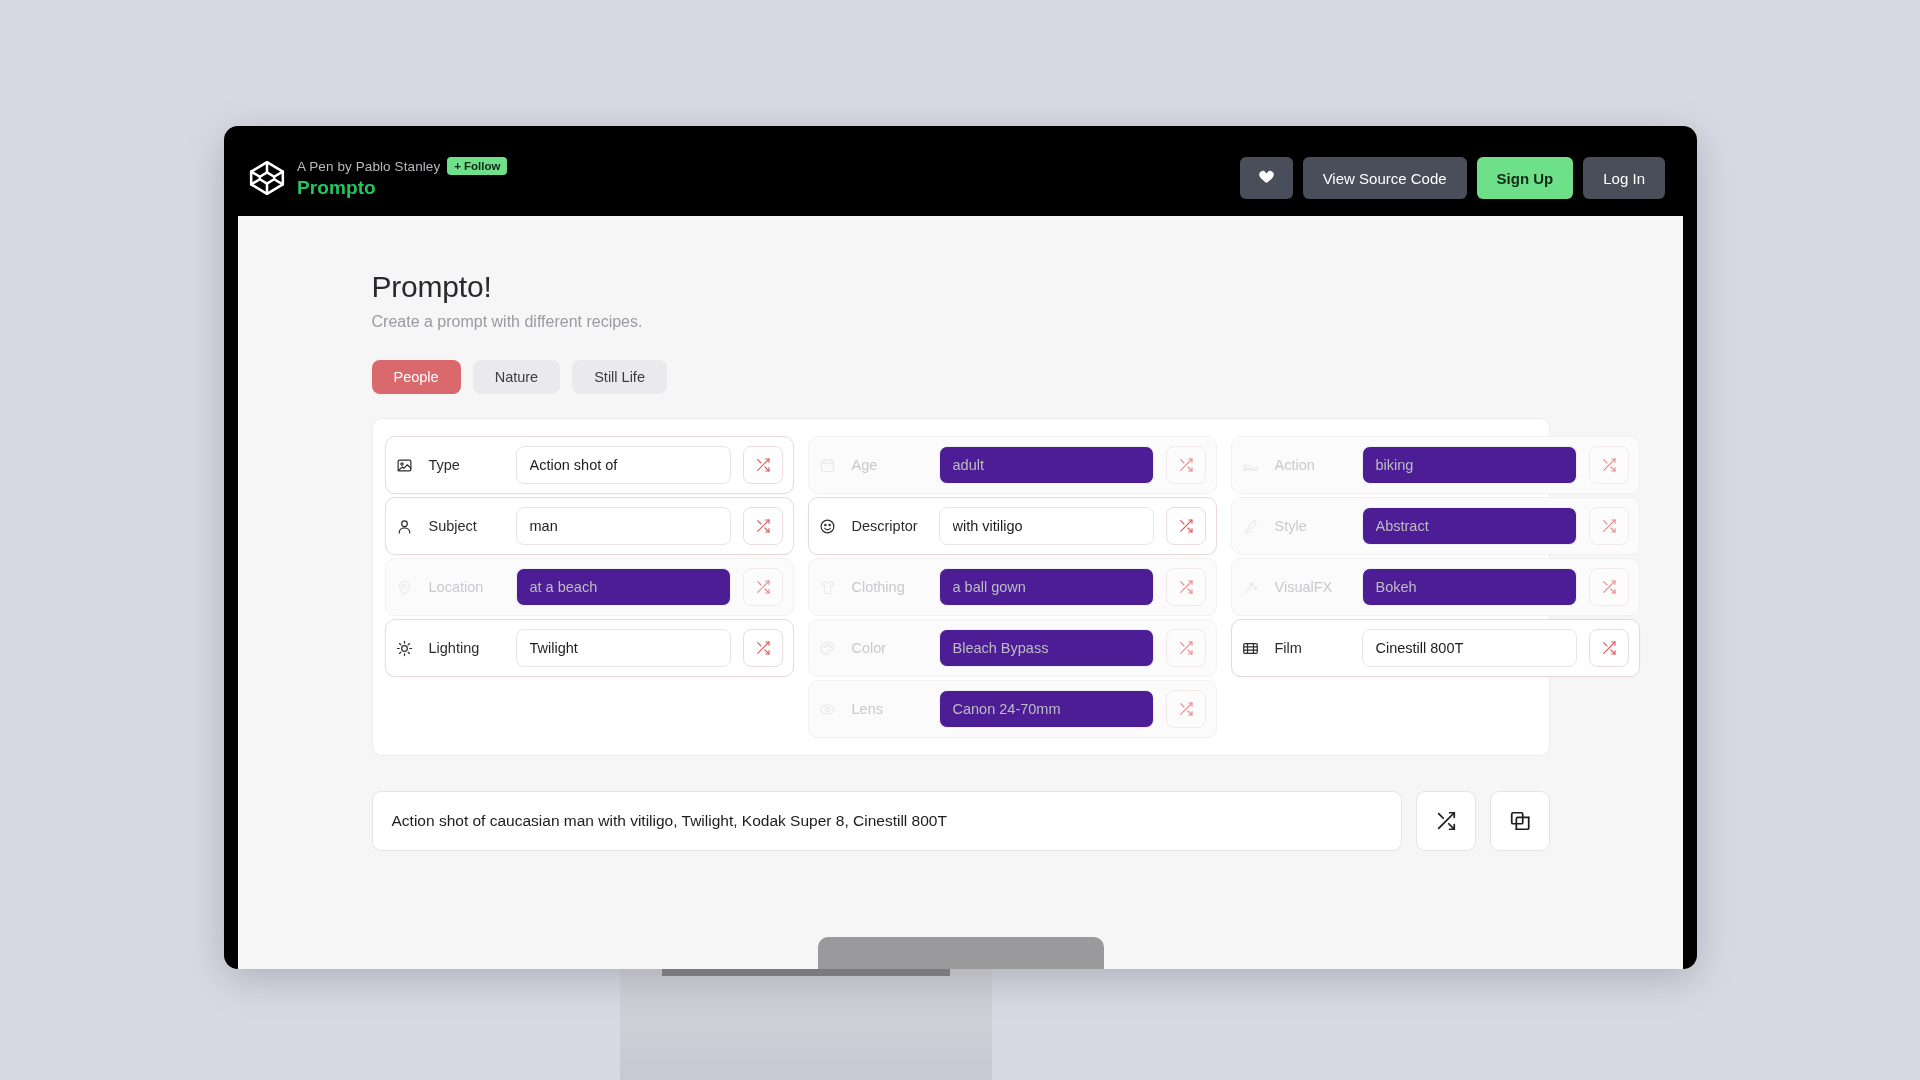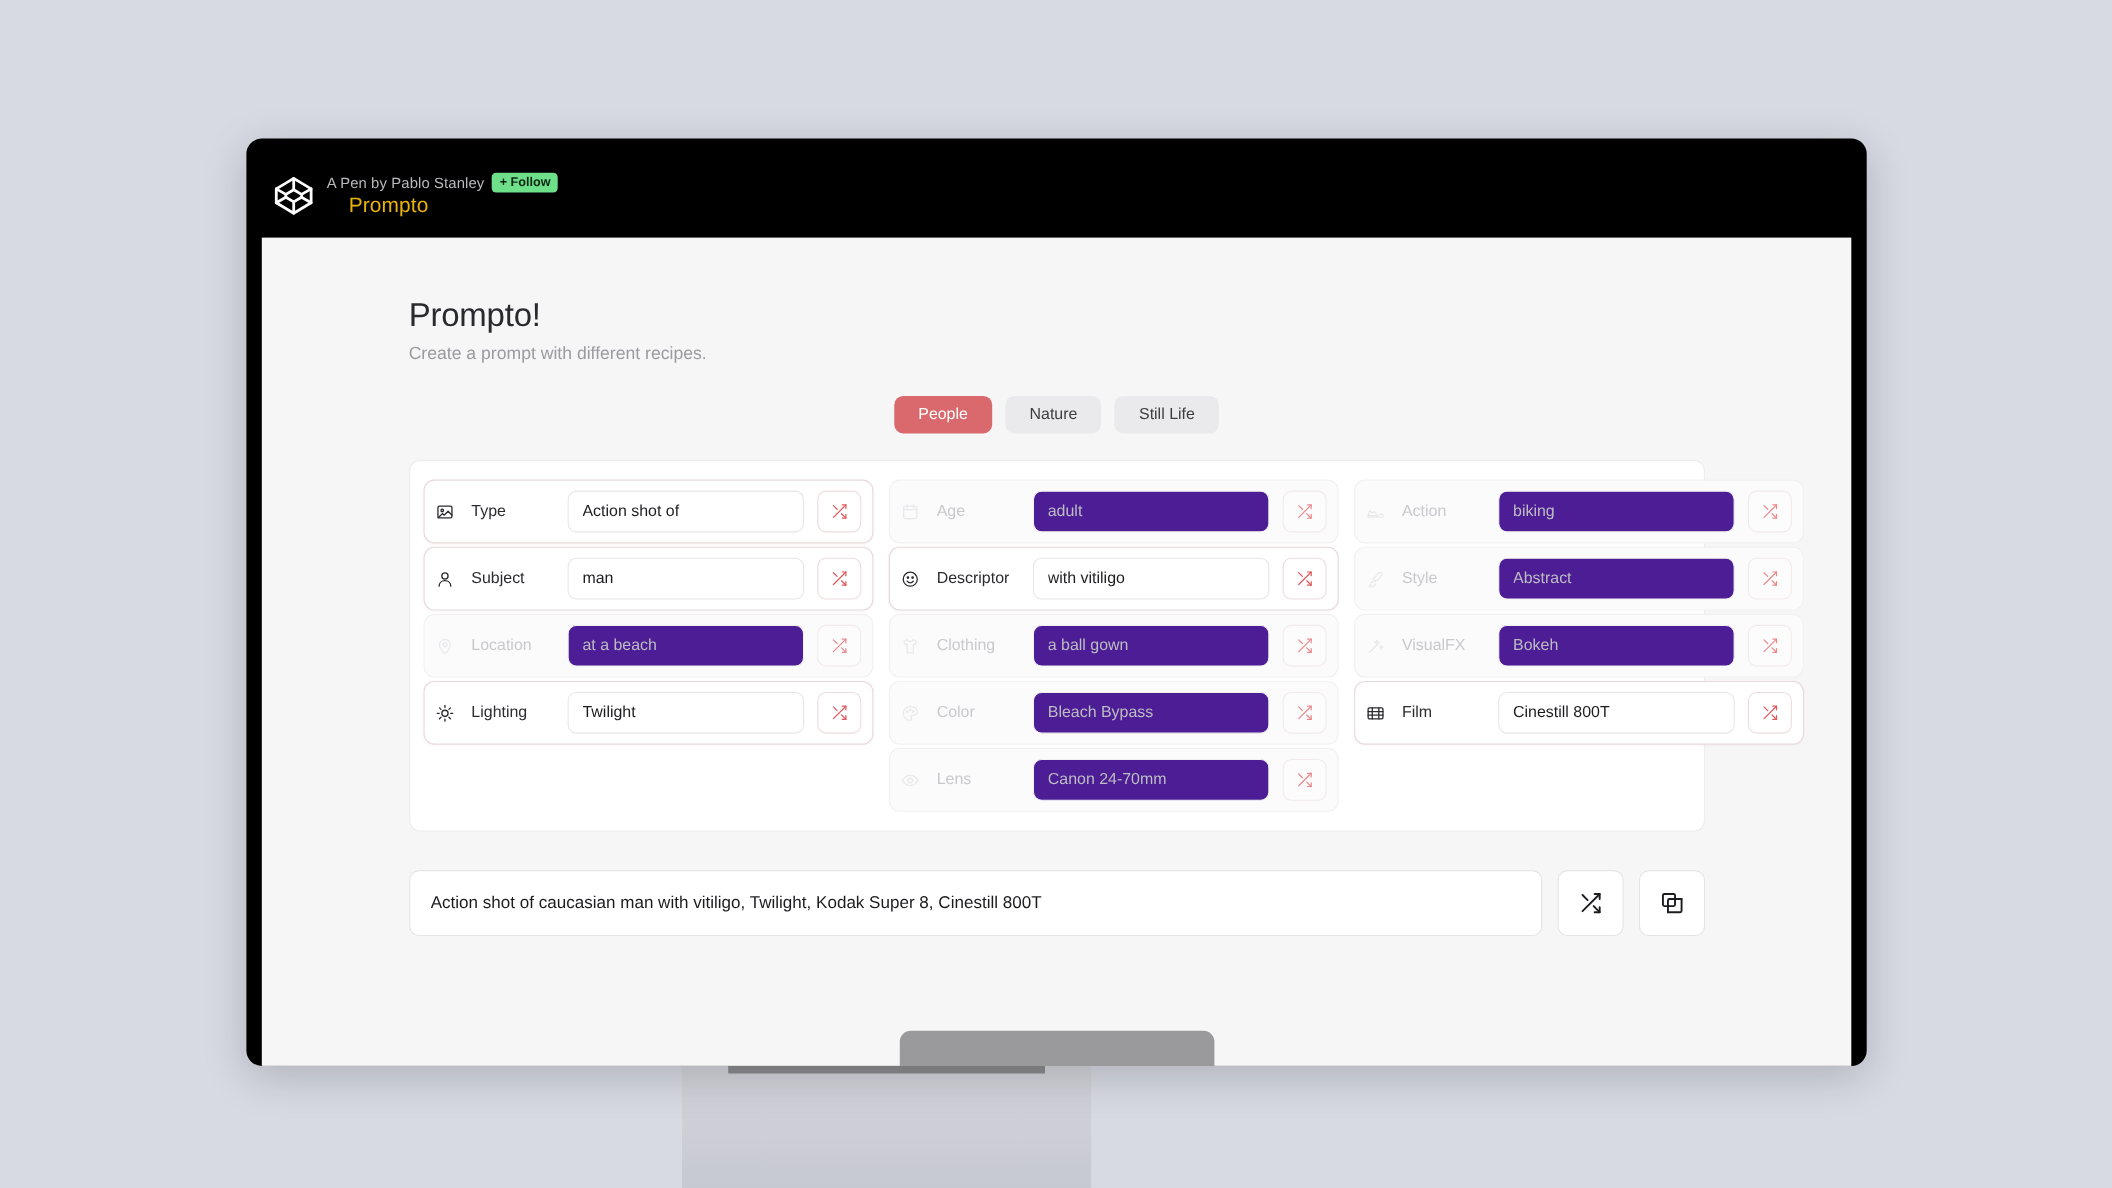--- a/index.html
+++ b/index.html
@@ -52,21 +52,21 @@
   .cp-textblock { display: flex; flex-direction: column; gap: 2px; }
   .cp-byline { display: flex; align-items: center; gap: 7px; }
   .cp-byline-text { color: #b9b9bd; font-size: 13.5px; letter-spacing: .1px; }
   .cp-follow {
     background: #6fe08a; color: #0d2614;
     font-size: 11.5px; font-weight: 700;
     border-radius: 4px; padding: 2px 7px;
     display: inline-flex; align-items: center; gap: 3px;
     border: none; cursor: pointer; line-height: 1.25;
   }
-  .cp-title { color: #eab308; font-size: 19px; font-weight: 400; letter-spacing: .1px; margin-left: 20px; }
+  .cp-title { color: #22c55e; font-size: 19px; font-weight: 700; letter-spacing: .1px; }
   .cp-right { margin-left: auto; display: flex; align-items: center; gap: 10px; }
   .cp-btn {
     background: #4a4d5a; color: #ffffff;
     border: none; border-radius: 6px;
     height: 42px; padding: 0 20px;
     font-size: 15px; font-family: inherit;
     cursor: pointer; display: flex; align-items: center; justify-content: center;
   }
   .cp-btn.heart { padding: 0 18px; }
   .cp-btn.signup { background: #6fe08a; color: #0e2a18; font-weight: 600; }
@@ -77,21 +77,21 @@
     height: 753px;
     background: #f6f6f7;
     overflow: hidden;
   }
   .app { padding: 54px 0 0 0; }
   .content { width: 1178px; margin: 0 auto; }
 
   .page-title { font-size: 30px; color: #2a2a2e; font-weight: 400; letter-spacing: -.2px; }
   .page-sub { margin-top: 9px; font-size: 16px; color: #9a9a9f; }
 
-  .tabs { display: flex; gap: 12px; margin-top: 29px; justify-content: center; }
+  .tabs { display: flex; gap: 12px; margin-top: 29px; }
   .tab {
     border: none; cursor: pointer; font-family: inherit;
     border-radius: 8px; height: 34px; padding: 0 22px;
     font-size: 14.5px; color: #3c3c41; background: #eaeaec;
   }
   .tab.active { background: #d9696c; color: #ffffff; }
 
   
   .grid-card {
     margin-top: 24px;
@@ -202,20 +202,32 @@
             <span class="cp-byline-text">A Pen by Pablo Stanley</span>
             <button class="cp-follow">
               <span>+</span>
               <span>Follow</span>
             </button>
           </div>
           <div class="cp-title">Prompto</div>
         </div>
       </div>
 
+      <div class="cp-right">
+        <button class="cp-btn heart">
+          <span>
+            <svg width="17" height="17" viewBox="0 0 24 24" fill="#ffffff">
+              <path d="M12 21s-7.5-4.9-9.6-9.1C.6 8.3 2.5 4.6 6 4.1c2-.3 3.8.7 4.9 2.2l1.1 1.5 1.1-1.5C14.2 4.8 16 3.8 18 4.1c3.5.5 5.4 4.2 3.6 7.8C19.5 16.1 12 21 12 21z"></path>
+            </svg>
+          </span>
+        </button>
+        <button class="cp-btn">View Source Code</button>
+        <button class="cp-btn signup">Sign Up</button>
+        <button class="cp-btn">Log In</button>
+      </div>
     </div>
 
     <div class="viewport">
       <div class="app">
         <div class="content">
 
           <h1 class="page-title">Prompto!</h1>
           <p class="page-sub">Create a prompt with different recipes.</p>
 
           <div class="tabs" id="tabs">

